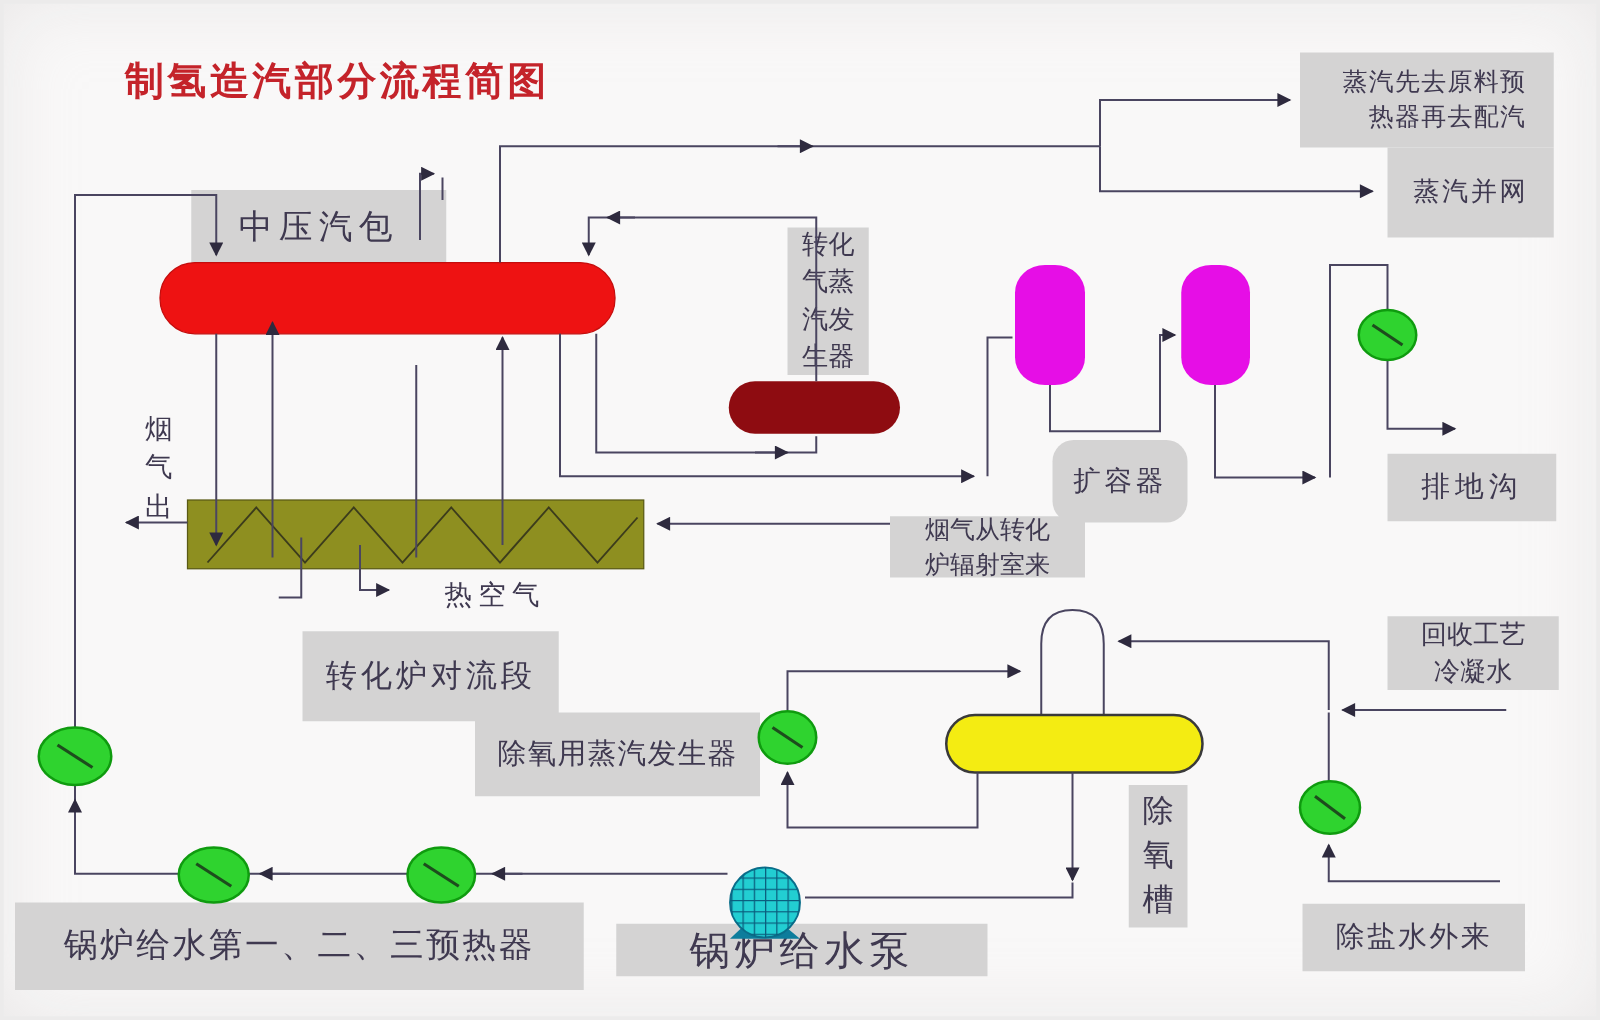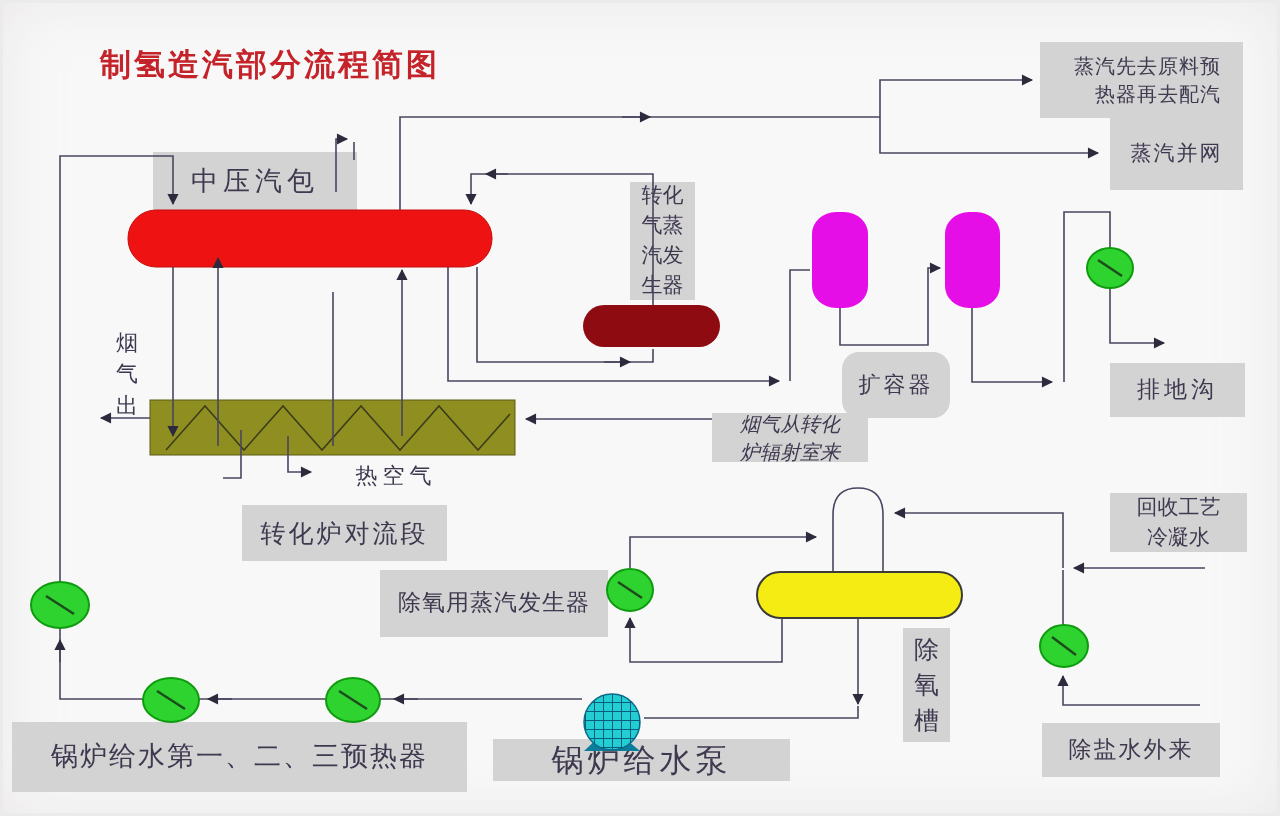--- a/index.html
+++ b/index.html
@@ -35,23 +35,23 @@
   <div class="lbl" style="left:1040px;top:42px;width:203px;height:76px;font-size:20px;padding:0 22px;letter-spacing:1px;text-align:right;">蒸汽先去原料预热器再去配汽</div>
 
   <div class="lbl" style="left:1110px;top:118px;width:133px;height:72px;font-size:21px;letter-spacing:2px;text-align:center;">蒸汽并网</div>
 
   <div class="lbl vert" style="left:630px;top:182px;width:65px;height:118px;font-size:21px;padding:4px 8px;">转化气蒸汽发生器</div>
 
   <div class="lbl" style="left:842px;top:352px;width:108px;height:66px;font-size:22px;letter-spacing:3px;border-radius:17px;">扩容器</div>
 
   <div class="lbl" style="left:1110px;top:363px;width:135px;height:54px;font-size:23px;letter-spacing:4px;">排地沟</div>
 
-  <div class="lbl" style="left:712px;top:413px;width:156px;height:49px;font-size:20px;padding:0 22px;font-style:italic;">烟气从转化炉辐射室来</div>
+  <div class="lbl" style="left:712px;top:413px;width:156px;height:49px;font-size:20px;padding:0 22px;">烟气从转化炉辐射室来</div>
 
-  <div class="lbl" style="left:242px;top:505px;width:205px;height:56px;font-size:25px;letter-spacing:3px;">转化炉对流段</div>
+  <div class="lbl" style="left:242px;top:505px;width:205px;height:72px;font-size:25px;letter-spacing:3px;">转化炉对流段</div>
 
   <div class="lbl" style="left:380px;top:570px;width:228px;height:67px;font-size:23px;letter-spacing:1px;">除氧用蒸汽发生器</div>
 
   <div class="lbl vert" style="left:903px;top:628px;width:47px;height:114px;font-size:25px;">除氧槽</div>
 
   <div class="lbl" style="left:1110px;top:493px;width:137px;height:59px;font-size:21px;padding:16px 22px;">回收工艺冷凝水</div>
 
   <div class="lbl" style="left:1042px;top:723px;width:178px;height:54px;font-size:23px;letter-spacing:2px;">除盐水外来</div>
 
   <div class="lbl" style="left:12px;top:722px;width:455px;height:70px;font-size:27px;letter-spacing:2px;">锅炉给水第一、二、三预热器</div>

